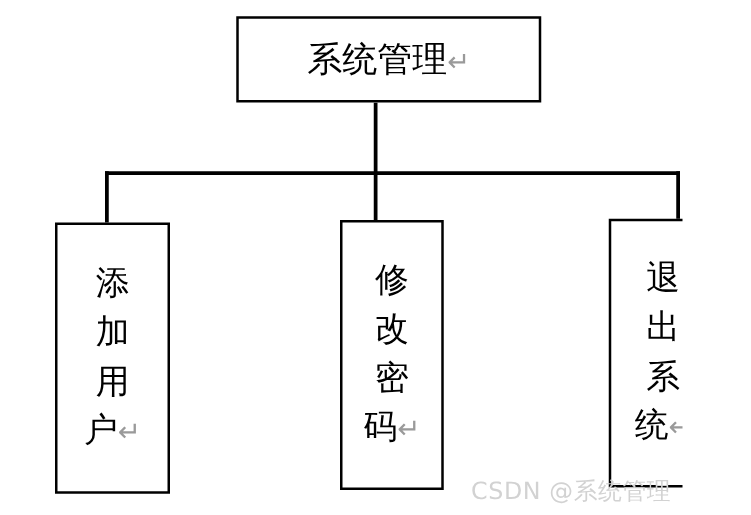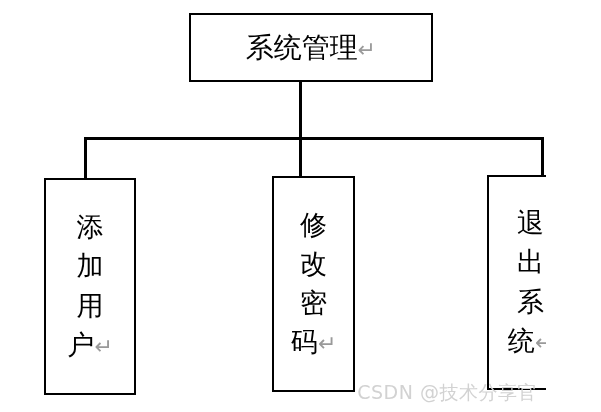--- a/index.html
+++ b/index.html
@@ -175,15 +175,15 @@
 
   <div class="node node-child-2">
     <div class="label-v">
       <span class="glyph-row">退</span>
       <span class="glyph-row">出</span>
       <span class="glyph-row">系</span>
       <span class="glyph-row last"><span>统</span><span class="ret">↵</span></span>
     </div>
   </div>
 
-  <div class="watermark">CSDN @技术分享官</div>
+  <div class="watermark">CSDN @系统管理</div>
 
 </div>
 
 </body></html>

